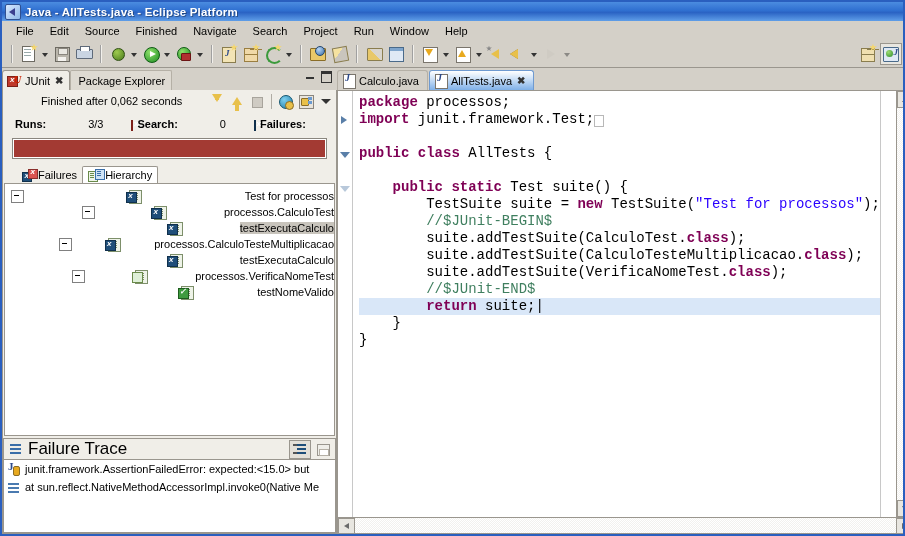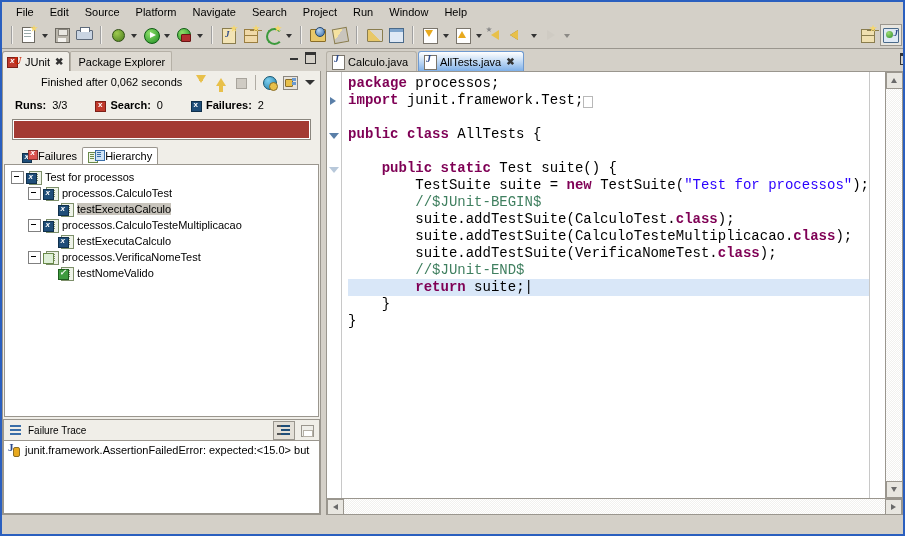--- a/index.html
+++ b/index.html
@@ -137,21 +137,21 @@
   .jrerun:after{content:"";position:absolute;right:-2px;bottom:-2px;width:7px;height:7px;border-radius:50%;background:#e8c04a;border:1px solid #8a6d28;}
   .jlock{position:absolute;left:3px;top:3px;width:13px;height:12px;background:#e8e4dc;border:1px solid #8a867e;}
   .jlock:before{content:"";position:absolute;left:1px;top:2px;width:6px;height:6px;background:#e8c04a;border:1px solid #8a6d28;border-radius:1px;}
   .jlock:after{content:"";position:absolute;right:1px;top:1px;width:4px;height:3px;background:#6a9ad0;box-shadow:0 4px 0 #6a9ad0;}
   .jmenu{position:absolute;left:5px;top:7px;width:0;height:0;
       border-left:5px solid transparent;border-right:5px solid transparent;border-top:5px solid #333;}
   .hsep{width:1px;height:15px;background:#b0aca4;margin:0 4px;}
 
   .jcounts{height:24px;display:flex;align-items:center;font-size:11px;padding-left:12px;}
   .cnt-lbl{font-weight:bold;margin-right:6px;}
-  .cnt-val{margin-right:28px;}
+  .cnt-val{margin-right:28px;margin-left:36px;}
   .mini-sq{width:9px;height:9px;display:inline-block;margin-right:4px;position:relative;top:1px;border:1px solid #000;}
   .mini-sq.err{background:#c0392b;border-color:#7d2018;}
   .mini-sq.fail{background:#1f4e79;border-color:#10304c;}
   .mini-sq:after{content:"x";position:absolute;left:1.5px;top:-3px;font-size:8px;color:#fff;font-weight:bold;line-height:11px;}
 
   .progwrap{margin:2px 9px 6px 9px;height:17px;background:#fff;border:1px solid #8a867e;padding:1px;}
   .progbar{height:100%;background:#a33a33;}
 
   .subtabs{height:18px;display:flex;align-items:flex-end;padding-left:14px;background:#f0eee8;}
   .stab{height:16px;display:flex;align-items:center;padding:0 5px;font-size:11px;justify-content:space-between;}
@@ -161,21 +161,21 @@
   .ic-fail-t .a:after{content:"x";position:absolute;left:1.5px;top:-3px;font-size:8px;color:#fff;font-weight:bold;line-height:11px;}
   .ic-fail-t .b{position:absolute;left:6px;top:0;width:8px;height:8px;background:#d9534f;border:1px solid #8a2f2c;}
   .ic-fail-t .b:after{content:"x";position:absolute;left:1.5px;top:-4px;font-size:8px;color:#fff;font-weight:bold;line-height:11px;}
   .ic-hier{width:15px;height:12px;position:relative;margin-right:2px;}
   .ic-hier .g1{position:absolute;left:0;top:2px;width:8px;height:9px;background:#eef5e8;border:1px solid #6a8a4a;}
   .ic-hier .g1:after{content:"";position:absolute;left:1px;top:1px;width:4px;height:1px;background:#6a8a4a;box-shadow:0 2px 0 #6a8a4a,0 4px 0 #6a8a4a;}
   .ic-hier .g2{position:absolute;left:7px;top:0;width:8px;height:9px;background:#cfe3f5;border:1px solid #3a6ea8;}
   .ic-hier .g2:after{content:"";position:absolute;left:1px;top:1px;width:4px;height:1px;background:#3a6ea8;box-shadow:0 2px 0 #3a6ea8,0 4px 0 #3a6ea8;}
 
   .tree{flex:1;background:#fff;border:1px solid #9a968e;margin:0 1px;overflow:hidden;position:relative;}
-  .trow{height:16px;display:flex;align-items:center;font-size:11px;white-space:nowrap;}
+  .trow{height:16px;display:flex;align-items:center;font-size:11px;white-space:nowrap;justify-content:space-between;}
   .twist{width:11px;height:11px;border:1px solid #808080;background:#fff;margin-right:2px;
          position:relative;flex:none;}
   .twist:before{content:"";position:absolute;left:2px;top:4px;width:5px;height:1px;background:#000;}
   .tnode-ic{width:16px;height:14px;position:relative;margin-right:3px;flex:none;}
   .tnode-ic .base{position:absolute;left:3px;top:1px;width:11px;height:12px;background:#eef3e8;border:1px solid #7d8f6a;}
   .tnode-ic .base:after{content:"";position:absolute;left:2px;top:2px;width:6px;height:1px;background:#7d8f6a;box-shadow:0 2px 0 #7d8f6a,0 4px 0 #7d8f6a,0 6px 0 #7d8f6a;}
   .tnode-ic .ov{position:absolute;left:0;bottom:0;width:9px;height:9px;border:1px solid #000;}
   .tnode-ic .ov.blue{background:#1f4e79;border-color:#10304c;}
   .tnode-ic .ov.blue:after{content:"x";position:absolute;left:1.5px;top:-3px;font-size:8px;color:#fff;font-weight:bold;line-height:11px;}
   .tnode-ic .ov.green{background:#3f9b3f;border-color:#1d5c1d;}
@@ -184,21 +184,21 @@
   .tlabel{color:#000;}
   .tlabel.sel{background:#c8c4bc;}
   .spacer{flex:none;}
 
   
   .ftrace-hdr{height:20px;display:flex;align-items:center;background:#f0eee8;
       border:1px solid #9a968e;border-bottom:none;margin-top:2px;padding-left:5px;}
   .ic-lines{width:14px;height:12px;position:relative;margin-right:5px;}
   .ic-lines:before{content:"";position:absolute;left:1px;top:1px;width:11px;height:2px;background:#3a6ea8;
       box-shadow:0 4px 0 #3a6ea8,0 8px 0 #3a6ea8;}
-  .ftrace-hdr .t{font-size:10px;flex:1;}
+  .ftrace-hdr .t{font-size:17px;flex:1;}
   .ft-btn{width:20px;height:17px;position:relative;margin-right:2px;}
   .ft-btn.pressed{border:1px solid #9a968e;background:#e4e0d8;}
   .ic-filter{position:absolute;left:3px;top:2px;width:14px;height:12px;}
   .ic-filter:before{content:"";position:absolute;left:4px;top:1px;width:9px;height:2px;background:#1f4e79;
       box-shadow:0 4px 0 #1f4e79,0 8px 0 #1f4e79;}
   .ic-filter:after{content:"";position:absolute;left:0px;top:1px;width:4px;height:2px;background:#555;box-shadow:0 8px 0 #555;}
   .ic-coll{position:absolute;left:4px;top:3px;width:11px;height:10px;border:1px solid #9a968e;background:#efeee9;}
   .ic-coll:after{content:"";position:absolute;left:1px;top:4px;width:8px;height:5px;background:#fff;border:1px solid #b5b0a6;}
 
   .ftrace-body{height:72px;background:#fff;border:1px solid #9a968e;overflow:hidden;}
@@ -257,26 +257,30 @@
       border-left:5px solid transparent;border-right:5px solid transparent;border-top:6px solid #5a7fa8;}
   .fold-tri-d.faint{border-top-color:#b8c8da;}
 
   .statusbar{height:18px;background:#d4d0c8;}
 </style>
 </head>
 <body>
 
 <div class="app">
 
+  <div class="titlebar">
+    <div class="title-icon"></div>
+    <div class="title-text">Java - AllTests.java - Eclipse Platform</div>
+  </div>
 
   <div class="menubar">
     <div class="menu-item">File</div>
     <div class="menu-item">Edit</div>
     <div class="menu-item">Source</div>
-    <div class="menu-item">Platform</div>
+    <div class="menu-item">Finished</div>
     <div class="menu-item">Navigate</div>
     <div class="menu-item">Search</div>
     <div class="menu-item">Project</div>
     <div class="menu-item">Run</div>
     <div class="menu-item">Window</div>
     <div class="menu-item">Help</div>
   </div>
 
   <div class="toolbar">
     <div class="sep"></div>
@@ -539,20 +543,24 @@
             </span>
           <span class="ft-btn">
               <i class="ic-coll"></i>
             </span>
         </div>
 
         <div class="ftrace-body">
           <div class="frow">
             <span class="ic-jfail"></span>
             <span>junit.framework.AssertionFailedError: expected:&lt;15.0&gt; but</span>
+          </div>
+          <div class="frow">
+            <span class="ic-stk"></span>
+            <span>at sun.reflect.NativeMethodAccessorImpl.invoke0(Native Me</span>
           </div>
         </div>
 
       </div>
     </div>
 
     <div class="vsplit"></div>
 
     <div class="right">
 

